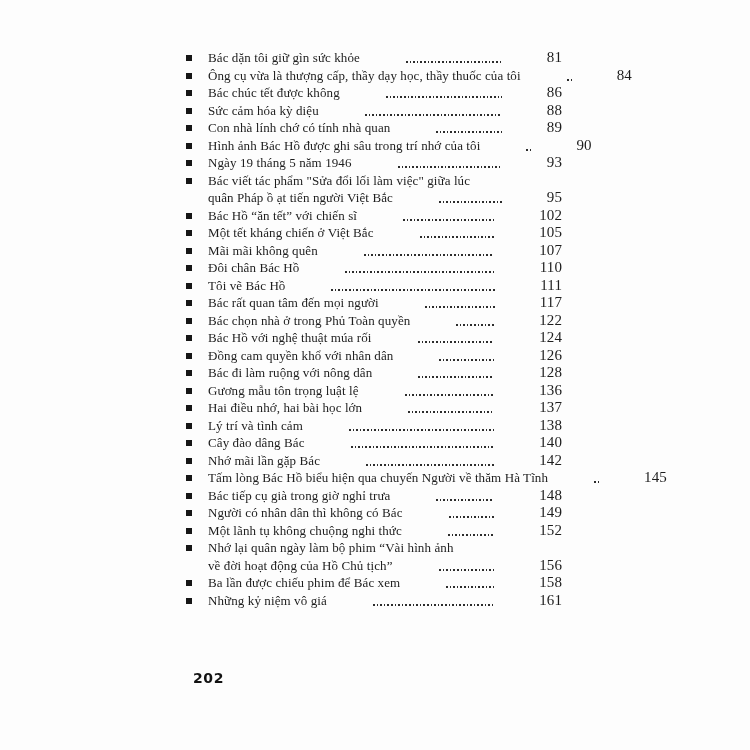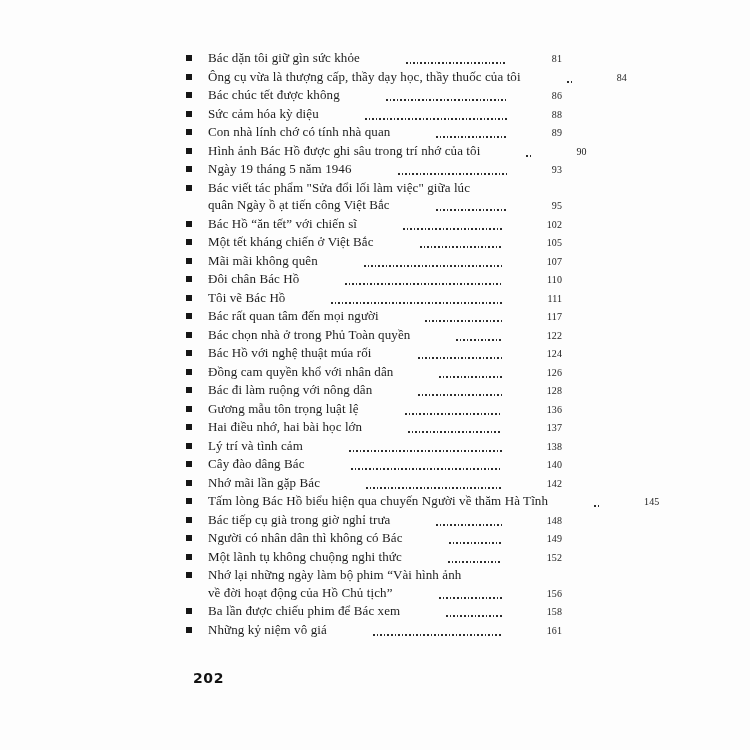--- a/index.html
+++ b/index.html
@@ -71,21 +71,21 @@
     bottom: 3.5px;
     height: 1.6px;
     background-image: repeating-linear-gradient(
       to right,
       #2c2c2c 0px, #2c2c2c 1.6px,
       transparent 1.6px, transparent 3.6px
     );
   }
   .pagenum {
     flex: 0 0 auto;
-    font-size: 10px;
+    font-size: 15px;
     line-height: 17.5px;
     white-space: nowrap;
   }
   .footer-pagenum {
     position: absolute;
     left: 193px;
     top: 670px;
     font-family: "DejaVu Sans", "Liberation Sans", sans-serif;
     font-weight: 700;
     font-size: 14px;
@@ -182,21 +182,21 @@
           </div>
         </span>
       </div>
       <div class="entry">
         <span class="bullet-col">
           <span class="bullet"></span>
         </span>
         <span class="entry-body">
           <div class="line">Bác viết tác phẩm "Sửa đổi lối làm việc" giữa lúc</div>
           <div class="line lastline">
-            <span class="line-text">quân Ngày ồ ạt tiến công Việt Bắc</span>
+            <span class="line-text">quân Pháp ồ ạt tiến người Việt Bắc</span>
             <span class="leader"></span>
             <span class="pagenum">95</span>
           </div>
         </span>
       </div>
       <div class="entry">
         <span class="bullet-col">
           <span class="bullet"></span>
         </span>
         <span class="entry-body">
@@ -421,21 +421,21 @@
             <span class="leader"></span>
             <span class="pagenum">152</span>
           </div>
         </span>
       </div>
       <div class="entry">
         <span class="bullet-col">
           <span class="bullet"></span>
         </span>
         <span class="entry-body">
-          <div class="line">Nhớ lại những ngày làm bộ phim “Vài hình ảnh</div>
+          <div class="line">Nhớ lại quân ngày làm bộ phim “Vài hình ảnh</div>
           <div class="line lastline">
             <span class="line-text">về đời hoạt động của Hồ Chủ tịch”</span>
             <span class="leader"></span>
             <span class="pagenum">156</span>
           </div>
         </span>
       </div>
       <div class="entry">
         <span class="bullet-col">
           <span class="bullet"></span>

